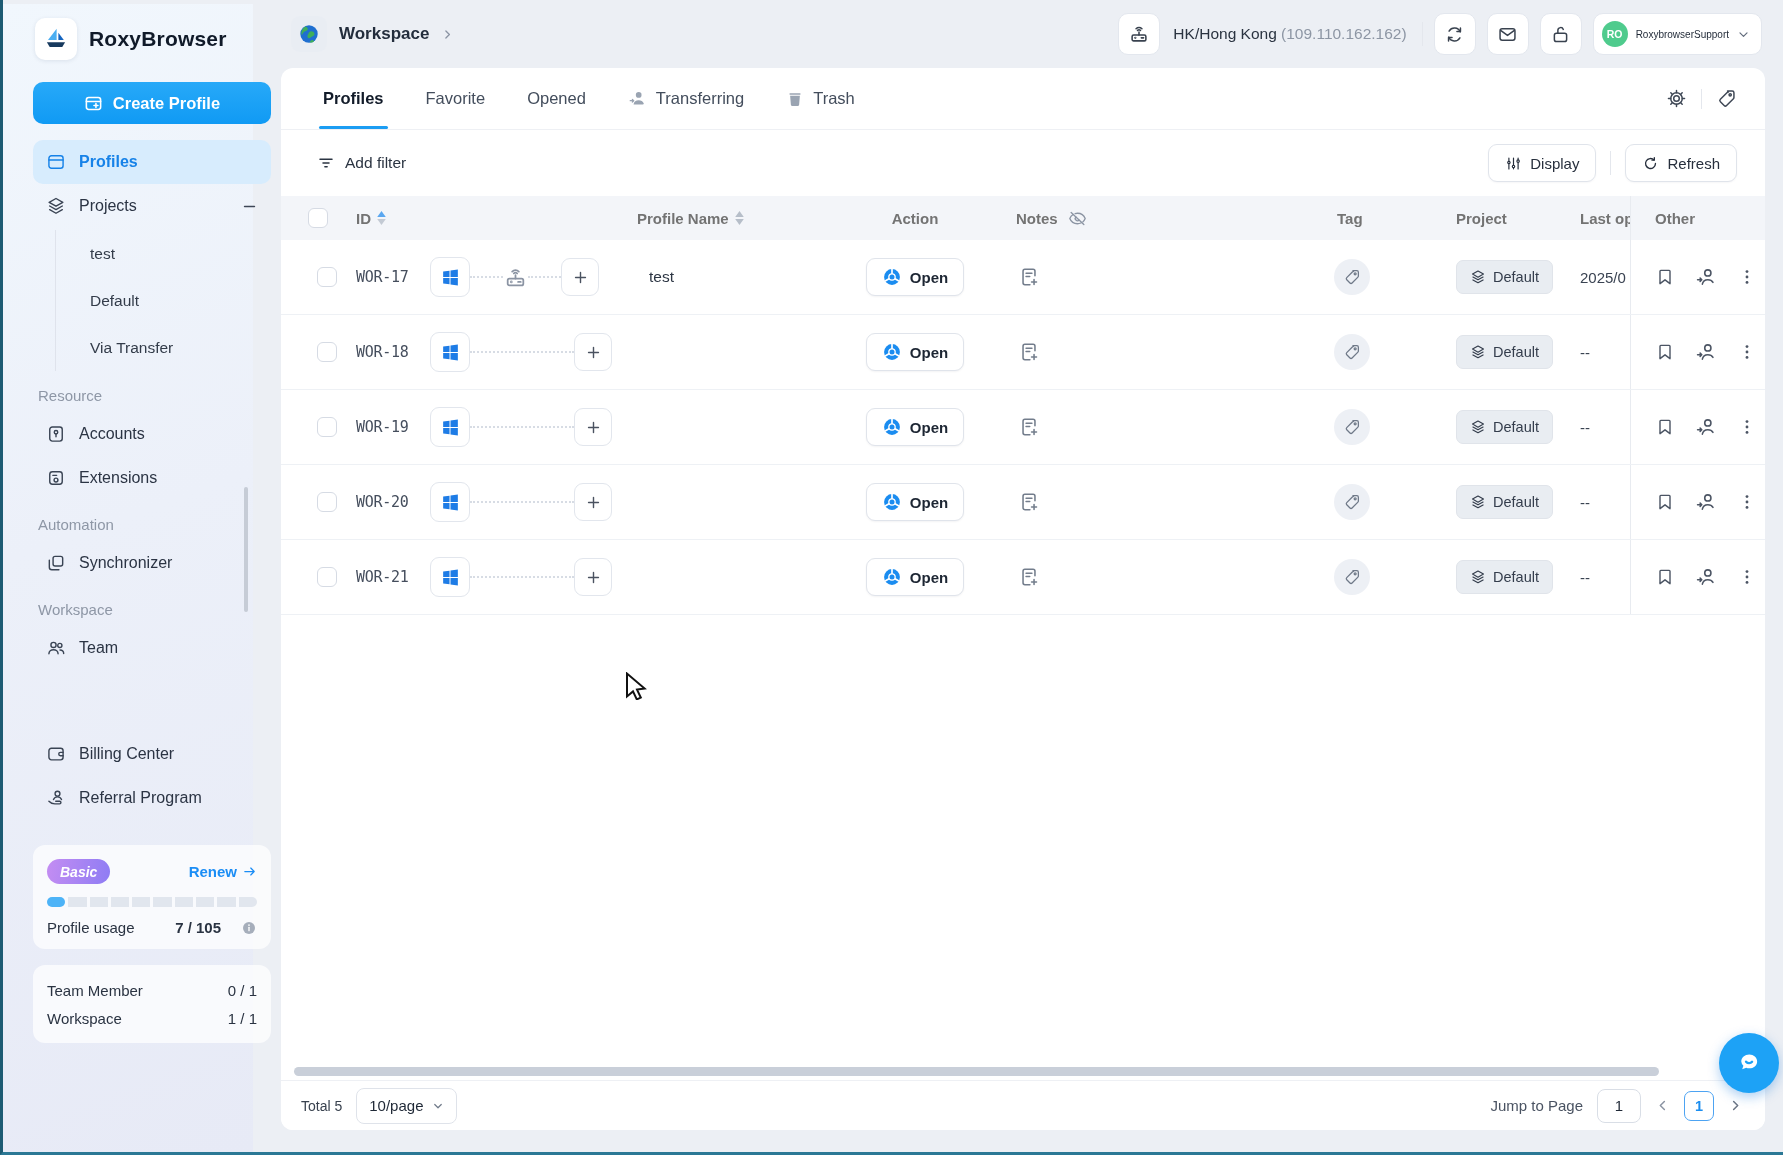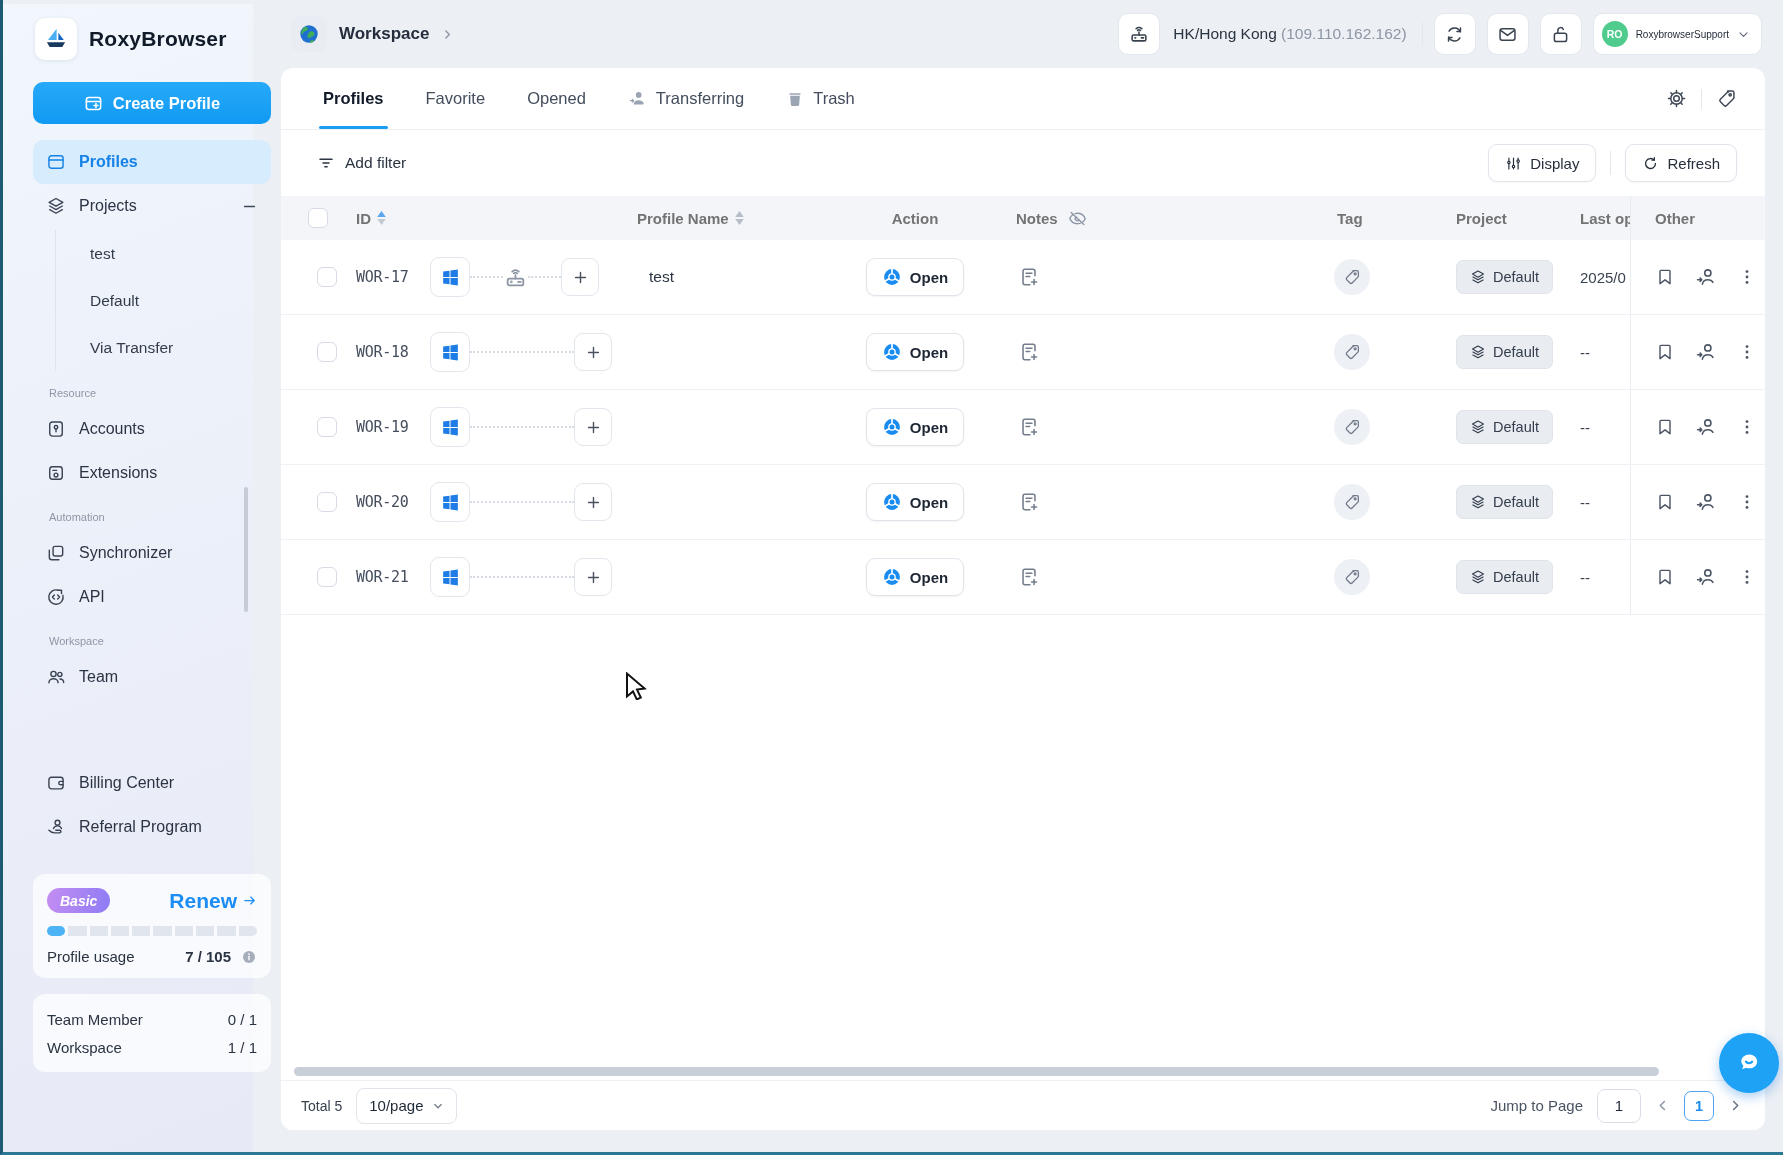--- a/index.html
+++ b/index.html
@@ -21,35 +21,35 @@
               border-radius:10px;background:linear-gradient(180deg,#27a9f8,#109af4);color:#fff;font-family:inherit;
               font-size:16.5px;font-weight:600;cursor:pointer;margin-bottom:16px}
   .nav-item{display:flex;align-items:center;gap:13px;width:238px;height:44px;border-radius:10px;padding:0 13px;
             font-size:16px;color:#2b3444;cursor:pointer}
   .nav-item .nic{color:#3a4454;width:20px;height:20px}
   .nav-item.active{background:#d7ecfd;color:#1682e8;font-weight:600}
   .nav-item.active .nic{color:#1682e8}
   .collapse{margin-left:auto;color:#3d4656}
   .subs{margin:2px 0 2px 22px;border-left:1px solid #dfe3ec}
   .sub-item{height:47px;display:flex;align-items:center;padding-left:34px;font-size:15.5px;color:#333c4a;cursor:pointer}
-  .sec-label{margin:16px 0 8px 16px;font-size:11px;color:#8e97a6}
+  .sec-label{margin:16px 0 8px 5px;font-size:15px;color:#8e97a6}
   .gap-lg{height:62px}
   .plan-card,.limits-card{background:rgba(255,255,255,.72);border-radius:12px;width:238px}
   .plan-card{margin-top:25px;padding:14px 14px 13px}
   .plan-top{display:flex;align-items:center;justify-content:space-between}
   .plan-badge{display:inline-flex;align-items:center;height:25px;padding:0 13px;border-radius:13px;
               background:linear-gradient(100deg,#c48df2,#8e7cf4);color:#fff;font-size:14px;font-weight:700;font-style:italic}
-  .renew{display:flex;align-items:center;gap:5px;color:#1b8df5;font-size:21px;font-weight:600;cursor:pointer}
+  .renew{display:flex;align-items:center;gap:5px;color:#1b8df5;font-size:15px;font-weight:600;cursor:pointer}
   .progress{display:flex;gap:3px;margin:13px 0 12px}
   .seg{flex:1;height:10px;background:#e1e6ee}
   .seg:first-child{border-radius:5px 0 0 5px}
   .seg:last-child{border-radius:0 5px 5px 0}
   .seg.filled{background:#4db3f7;border-radius:5px}
   .usage-row{display:flex;align-items:center;justify-content:space-between;font-size:15px;color:#2a3342}
-  .usage-val{display:flex;align-items:center;gap:10px;font-weight:600}
+  .usage-val{display:flex;align-items:center;gap:20px;font-weight:600}
   .limits-card{margin-top:16px;padding:11px 14px}
   .limit-row{display:flex;align-items:center;justify-content:space-between;height:28px;font-size:15px;color:#2a3342}
   .sb-thumb{position:absolute;right:5px;top:483px;width:4px;height:125px;border-radius:2px;background:#c6ccd6}
 
   
   .main{position:absolute;left:278px;top:0;right:0;bottom:0}
   .topbar{height:68px;display:flex;align-items:center;padding:0 21px 0 10px}
   .crumb{display:flex;align-items:center;gap:12px;cursor:pointer}
   .earth-tile{width:36px;height:36px;border-radius:9px;background:#e9edf3;display:flex;align-items:center;justify-content:center}
   .crumb-label{font-size:17px;font-weight:600;color:#232d3c}
@@ -208,28 +208,20 @@
     <div class="sec-label">Automation</div>
 
     <div class="nav-item">
       <svg class="ic nic" viewBox="0 0 24 24" width="20" height="20">
         <rect x="8.5" y="4" width="11.5" height="11.5" rx="2.4"></rect>
           <path d="M15.5 20H7A3 3 0 0 1 4 17V8.5"></path>
       </svg>
       <span>Synchronizer</span>
     </div>
 
-    <div class="nav-item">
-      <svg class="ic nic" viewBox="0 0 24 24" width="20" height="20">
-        <path d="M14.5 3.9A8.6 8.6 0 1 0 20.3 10"></path>
-          <path d="M14.6 3.8h4v4"></path>
-          <path d="M10 9.7 7.7 12l2.3 2.3M14 9.7l2.3 2.3-2.3 2.3"></path>
-      </svg>
-      <span>API</span>
-    </div>
 
     <div class="sec-label">Workspace</div>
 
     <div class="nav-item">
       <svg class="ic nic" viewBox="0 0 24 24" width="20" height="20">
         <circle cx="9" cy="8.3" r="3.1"></circle>
           <path d="M3.5 19c0-3 2.5-4.9 5.5-4.9s5.5 1.9 5.5 4.9"></path>
         <circle cx="16.6" cy="8.9" r="2.5"></circle>
           <path d="M16.8 14.4c2.5.1 4.4 1.7 4.4 4.2"></path>
       </svg>

